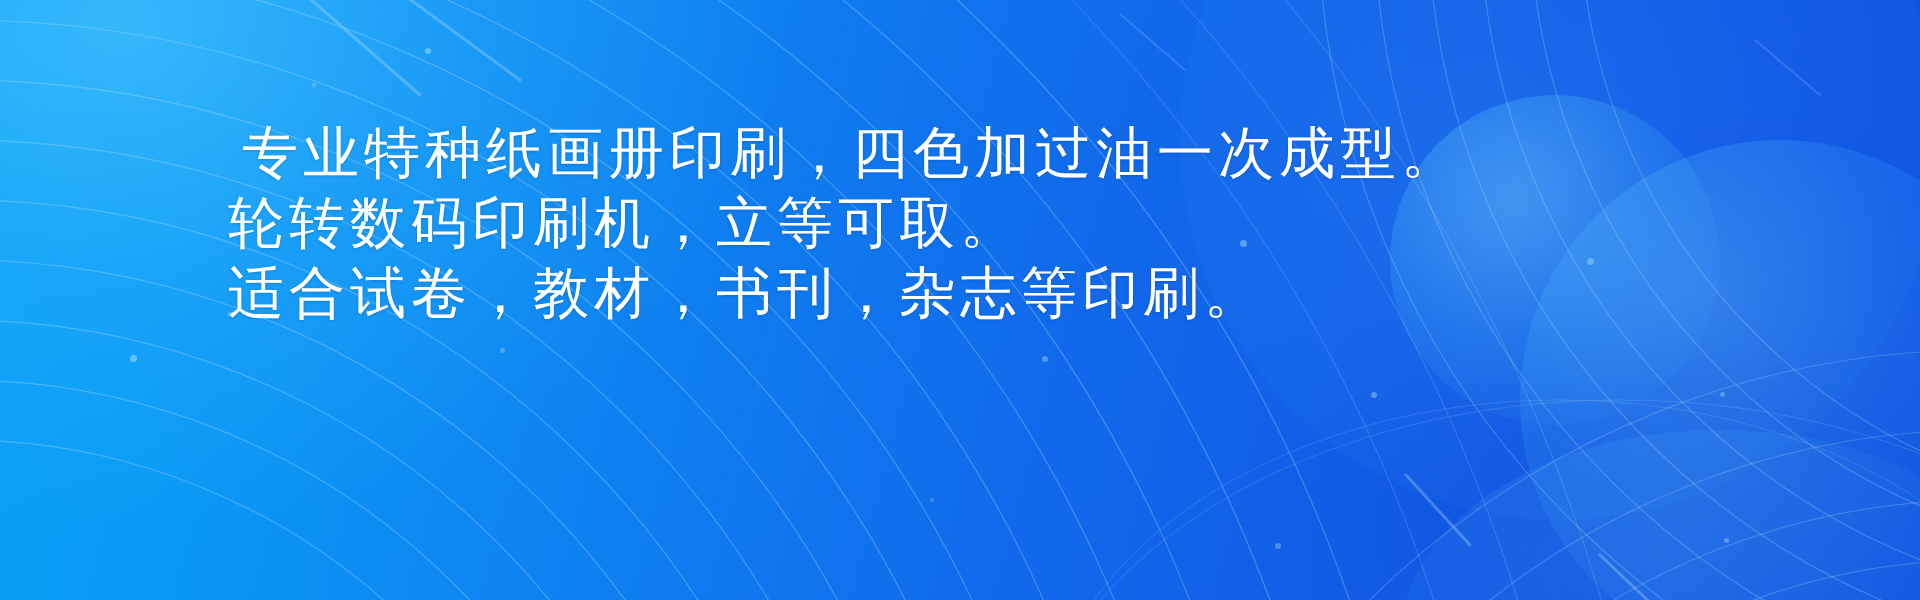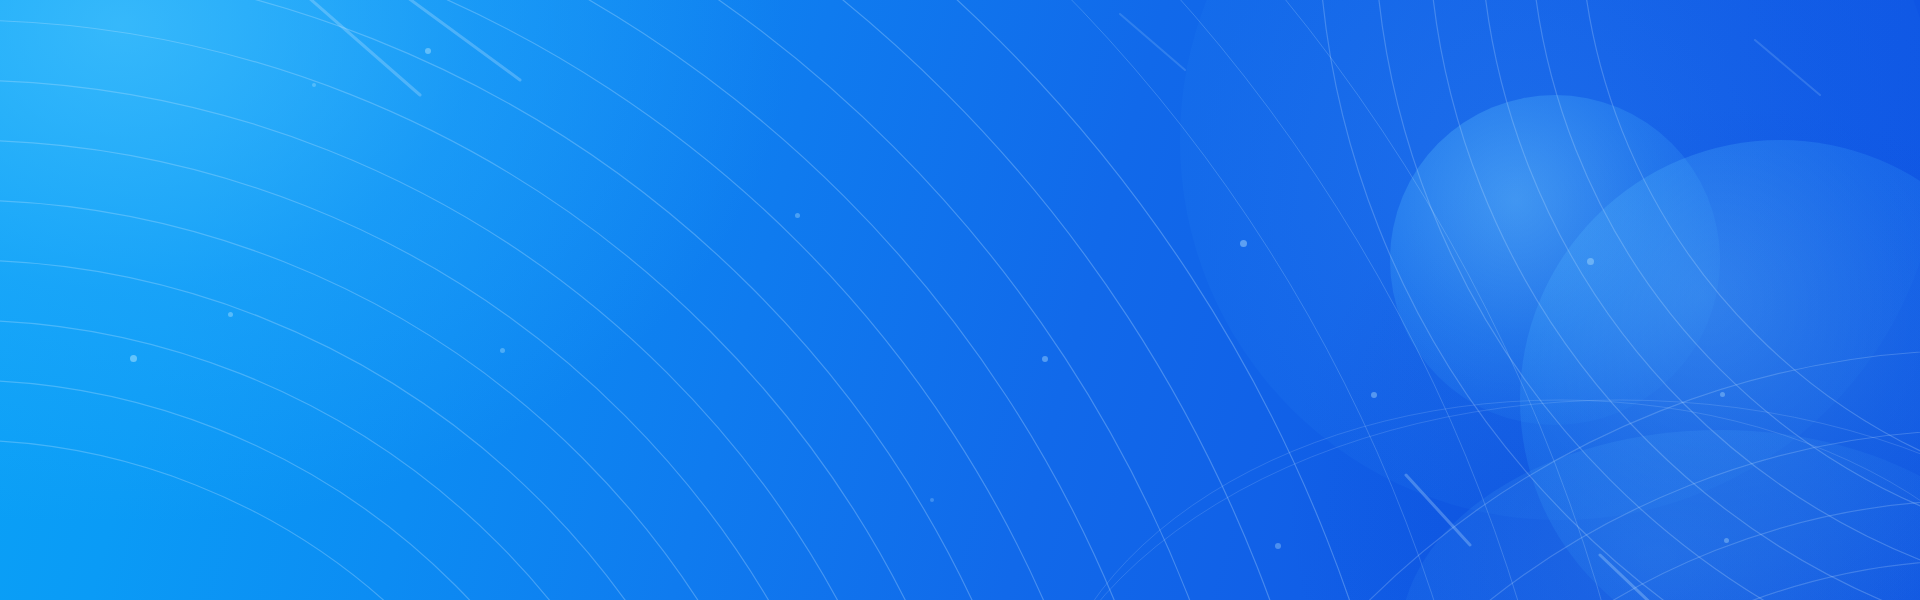--- a/index.html
+++ b/index.html
@@ -216,14 +216,19 @@
   <div class="dot" style="left:795px;  top:213px; width:5px;  height:5px;  opacity:.40;"></div>
   <div class="dot" style="left:1042px; top:356px; width:6px;  height:6px;  opacity:.45;"></div>
   <div class="dot" style="left:1240px; top:240px; width:7px;  height:7px;  opacity:.50;"></div>
   <div class="dot" style="left:1371px; top:392px; width:6px;  height:6px;  opacity:.45;"></div>
   <div class="dot" style="left:1587px; top:258px; width:7px;  height:7px;  opacity:.45;"></div>
   <div class="dot" style="left:1720px; top:392px; width:5px;  height:5px;  opacity:.40;"></div>
   <div class="dot" style="left:1275px; top:543px; width:6px;  height:6px;  opacity:.40;"></div>
   <div class="dot" style="left:1724px; top:538px; width:5px;  height:5px;  opacity:.40;"></div>
   <div class="dot" style="left:930px;  top:498px; width:4px;  height:4px;  opacity:.30;"></div>
 
+  <div class="copy">
+    <div class="line line-1">专业特种纸画册印刷，四色加过油一次成型。</div>
+    <div class="line line-2">轮转数码印刷机，立等可取。</div>
+    <div class="line line-3">适合试卷，教材，书刊，杂志等印刷。</div>
+  </div>
 
 </div>
 
 </body></html>

